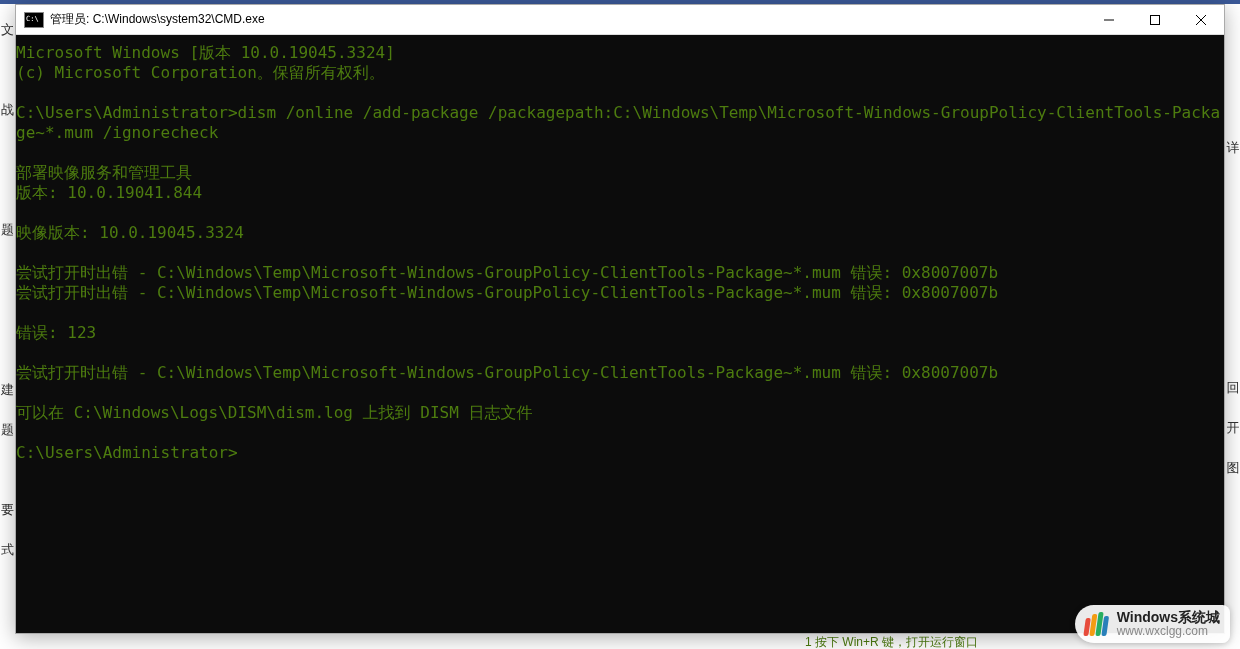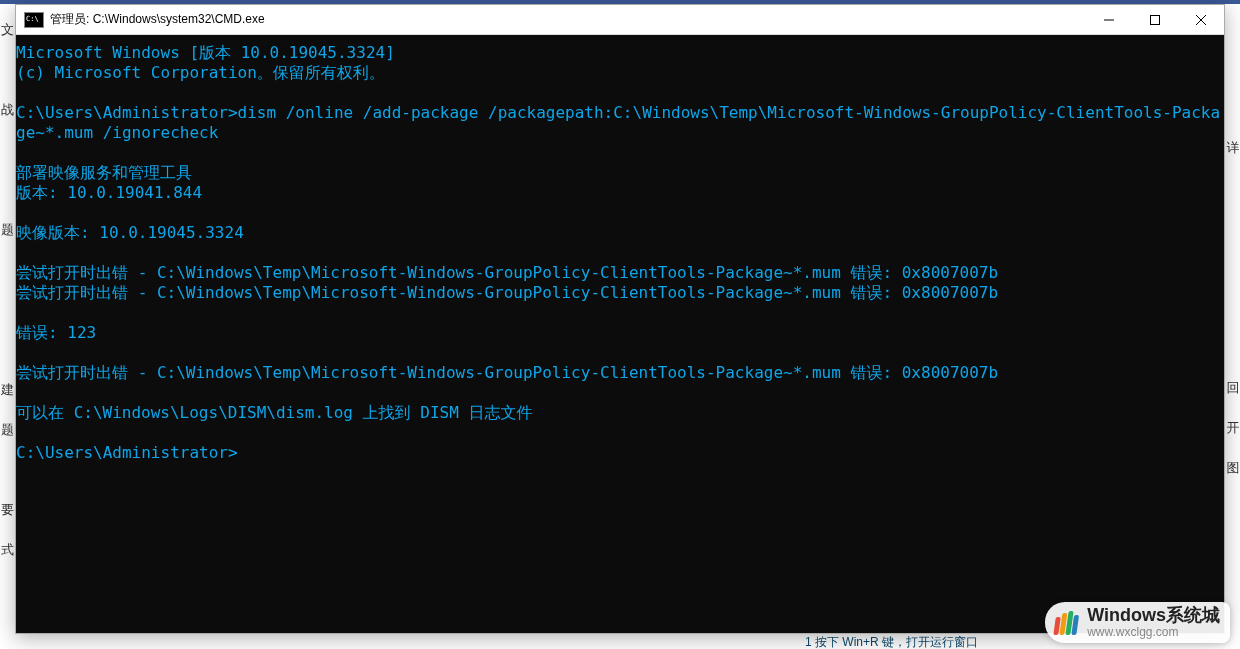--- a/index.html
+++ b/index.html
@@ -115,21 +115,21 @@
       color: #000;
       font-size: 10px;
       cursor: pointer;
     }
     .win-btn svg {
       width: 10px;
       height: 10px;
     }
     .terminal {
       background: #0c0c0c;
-      color: #0ea5e9;
+      color: #4d7c0f;
       width: 100%;
       height: calc(100% - 30px);
       padding: 8px 0 0 0;
       font-family: "NSimSun", "SimSun", "Consolas", monospace;
       font-size: 16px;
       line-height: 20px;
       white-space: pre-wrap;
       word-break: break-all;
       overflow: hidden;
     }
@@ -163,37 +163,37 @@
     .wm-bar.b1 { background: #e74c3c; height: 18px; margin-top: 6px;}
     .wm-bar.b2 { background: #f39c12; height: 22px; margin-top: 2px;}
     .wm-bar.b3 { background: #27ae60; height: 24px; margin-top: 0;}
     .wm-bar.b4 { background: #2980b9; height: 20px; margin-top: 4px;}
     .wm-text {
       display: flex;
       flex-direction: column;
       line-height: 1.1;
     }
     .wm-title {
-      font-size: 18px;
+      font-size: 14px;
       font-weight: bold;
       color: #222;
     }
     .wm-url {
       font-size: 12px;
       color: #888;
     }
     .bg-bottom {
       position: absolute;
       left: 410px;
       bottom: 0;
       width: 820px;
       height: 15px;
       background: #fff;
       font-size: 12px;
-      color: #0c4a6e;
+      color: #4d7c0f;
       padding-left: 395px;
       overflow: hidden;
       white-space: nowrap;
     }
   </style>
 </head>
 <body>
 
 <div class="background-page">
   <div class="bg-sidebar-left">

